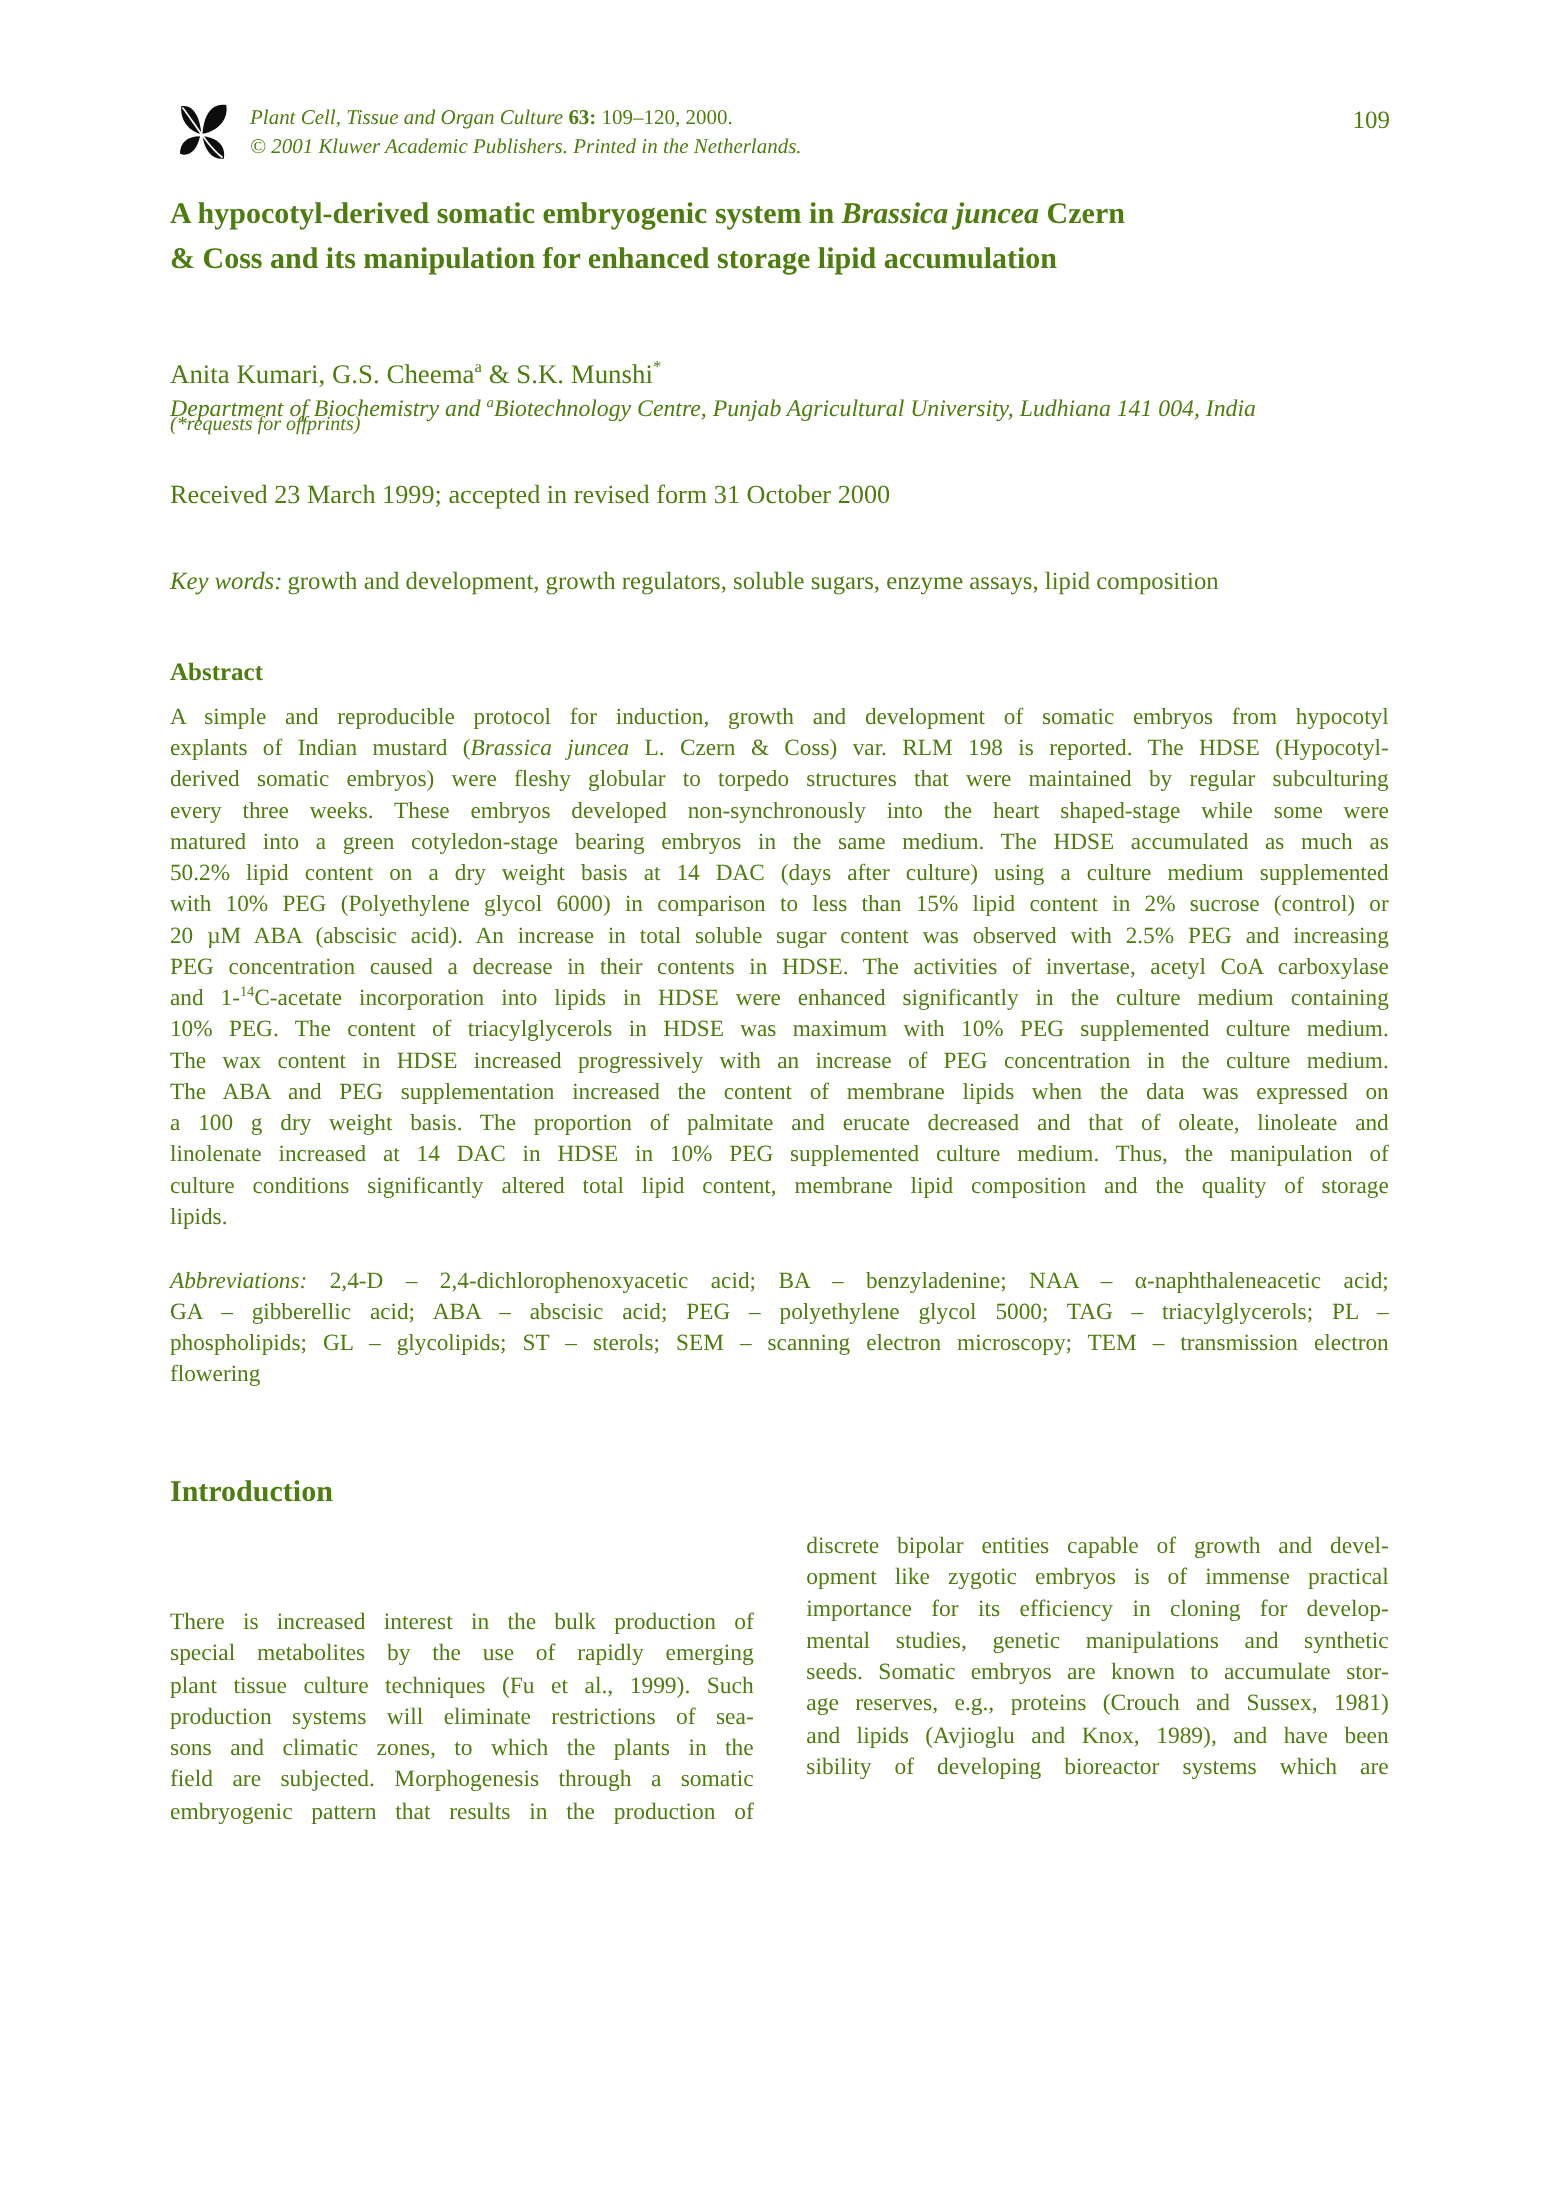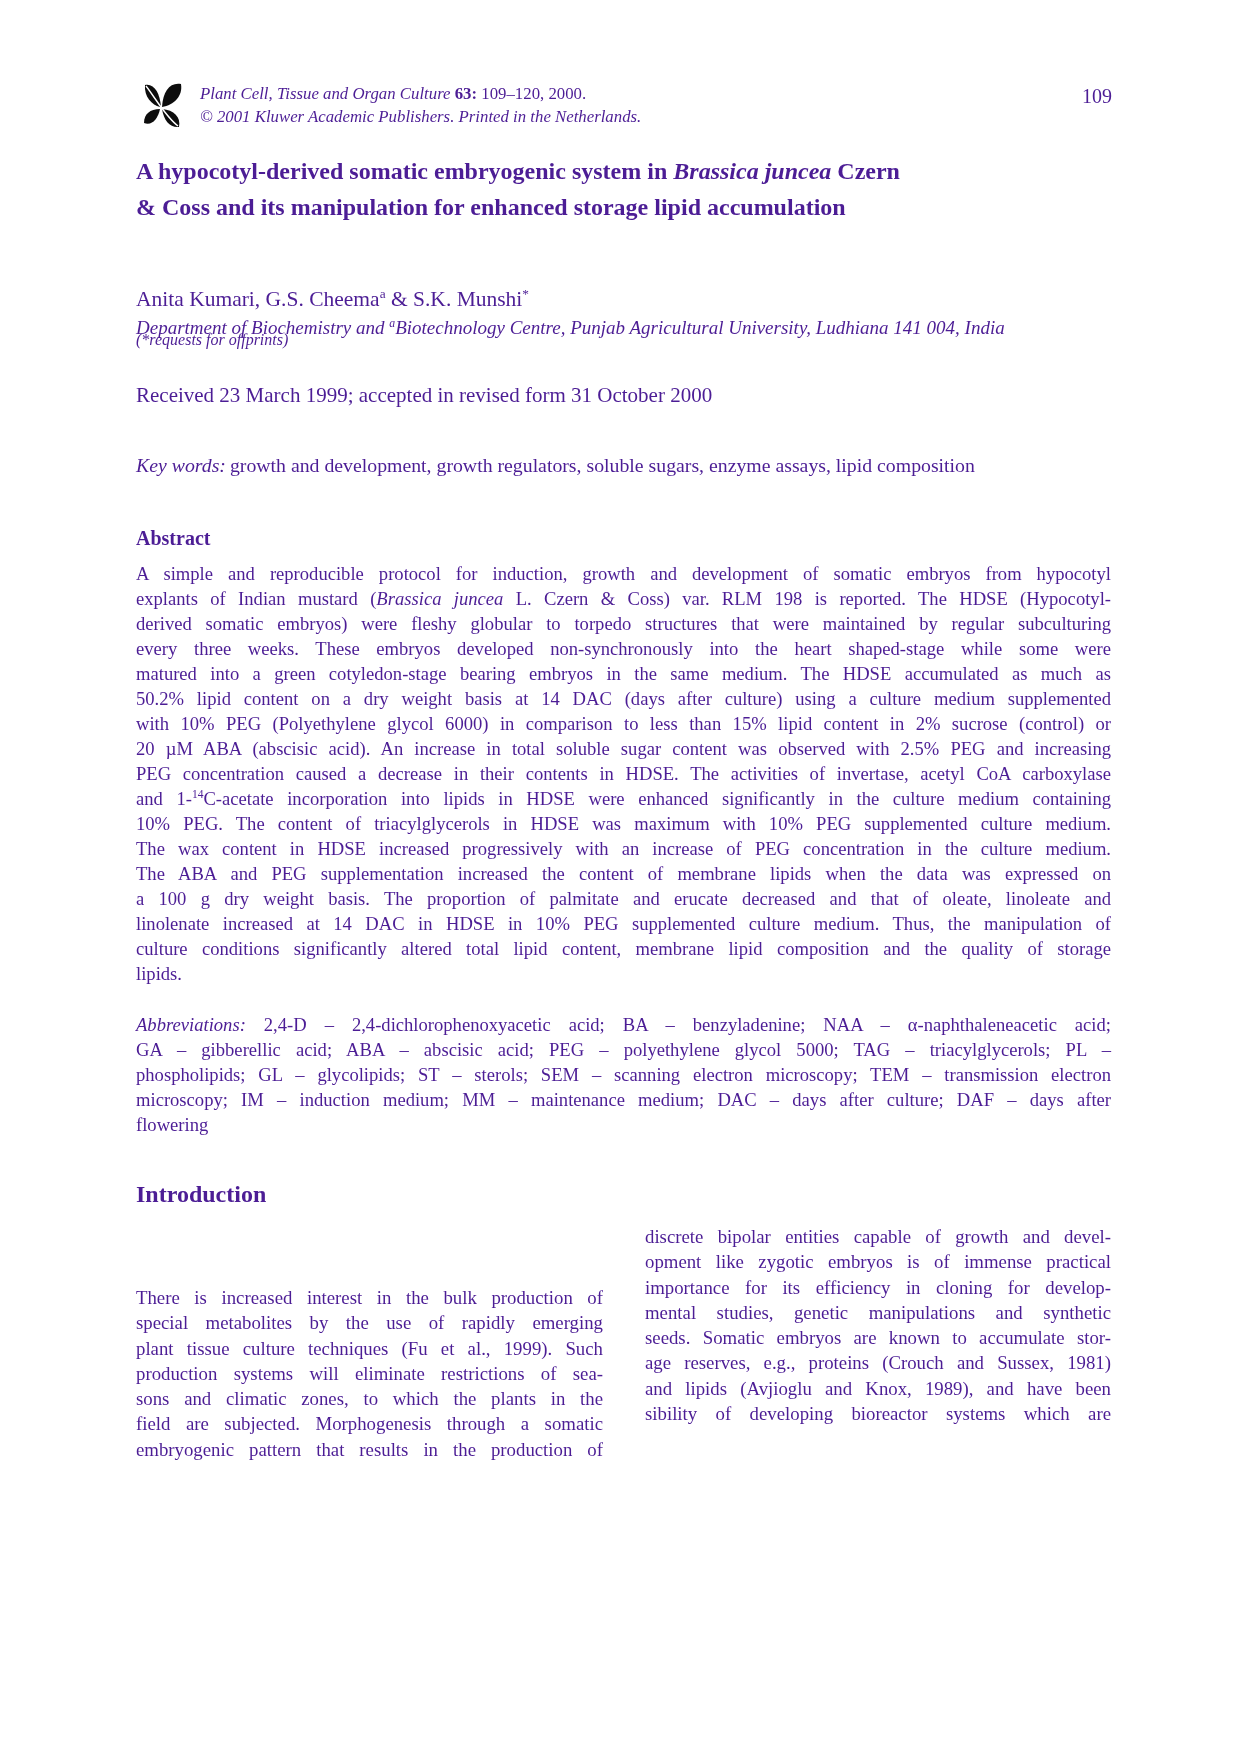--- a/index.html
+++ b/index.html
@@ -1,21 +1,21 @@
 <!DOCTYPE html>
 <html><head>
 <meta charset="utf-8">
 <style>
   html,body { margin:0; padding:0; background:#ffffff; }
   .page {
     position: relative;
     width: 1240px;
     height: 1571px;
     background: #ffffff;
-    color: #4c1d95;
+    color: #4d7c0f;
     font-family: "Liberation Serif", serif;
     overflow: hidden;
   }
   .abs { position: absolute; }
 
   
   .logo { left:136px; top:79px; width:50px; height:54px; }
   .jheader { left:200px; top:82px; font-size:16.8px; line-height:23px; font-style:italic; }
   .jheader .vol { font-style:normal; font-weight:bold; }
   .jheader .nums { font-style:normal; }
@@ -120,21 +120,20 @@
     <div class="line">a 100 g dry weight basis. The proportion of palmitate and erucate decreased and that of oleate, linoleate and</div>
     <div class="line">linolenate increased at 14 DAC in HDSE in 10% PEG supplemented culture medium. Thus, the manipulation of</div>
     <div class="line">culture conditions significantly altered total lipid content, membrane lipid composition and the quality of storage</div>
     <div class="line endpara">lipids.</div>
   </div>
 
   <div class="abs abbr-body">
     <div class="line"><i>Abbreviations:</i><span> 2,4-D – 2,4-dichlorophenoxyacetic acid; BA – benzyladenine; NAA – α-naphthaleneacetic acid;</span></div>
     <div class="line">GA – gibberellic acid; ABA – abscisic acid; PEG – polyethylene glycol 5000; TAG – triacylglycerols; PL –</div>
     <div class="line">phospholipids; GL – glycolipids; ST – sterols; SEM – scanning electron microscopy; TEM – transmission electron</div>
-    <div class="line">microscopy; IM – induction medium; MM – maintenance medium; DAC – days after culture; DAF – days after</div>
     <div class="line endpara">flowering</div>
   </div>
 
   <div class="abs intro-head">Introduction</div>
 
   <div class="abs col col-left">
     <div class="line">There is increased interest in the bulk production of</div>
     <div class="line">special metabolites by the use of rapidly emerging</div>
     <div class="line">plant tissue culture techniques (Fu et al., 1999). Such</div>
     <div class="line">production systems will eliminate restrictions of sea-</div>

